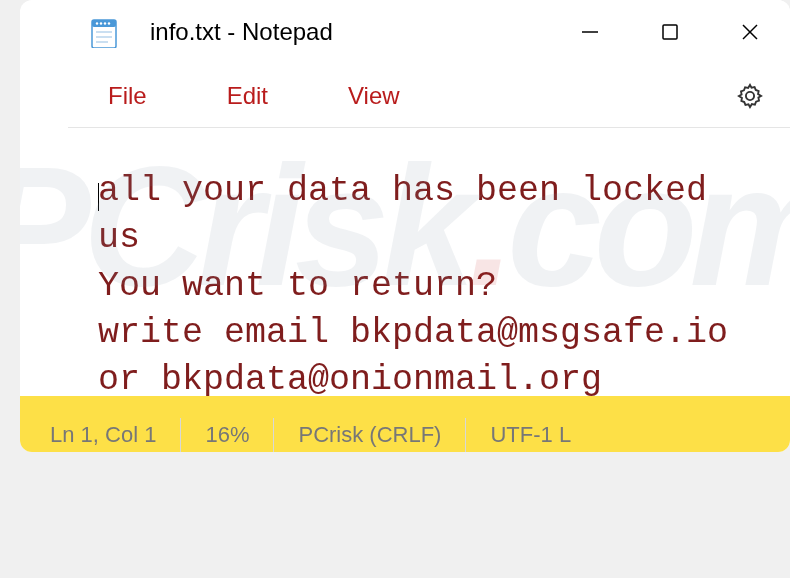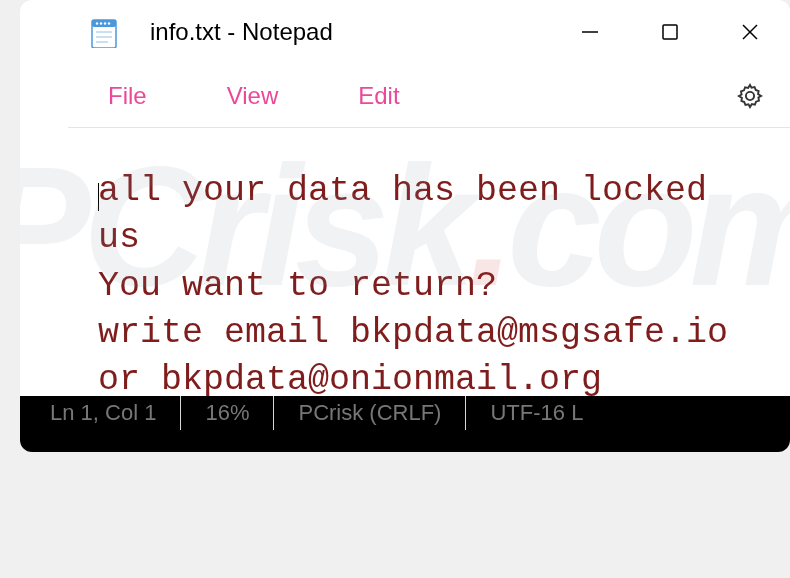--- a/index.html
+++ b/index.html
@@ -62,21 +62,21 @@
     .menubar {
       display: flex;
       align-items: center;
       height: 64px;
       padding: 0 20px;
       border-bottom: 1px solid #e5e5e5;
       background: #ffffff;
     }
     .menu-item {
       font-size: 24px;
-      color: #ec4899;
+      color: #b91c1c;
       padding: 8px 20px;
       margin-right: 40px;
       cursor: pointer;
     }
     .menu-spacer {
       flex: 1;
     }
     .settings-btn {
       width: 40px;
       height: 40px;
@@ -102,23 +102,23 @@
       background: #000;
       vertical-align: text-bottom;
       margin-right: -1px;
     }
     .statusbar {
       position: absolute;
       bottom: 0;
       left: 0;
       right: 0;
       height: 56px;
-      background: #000000;
-      display: flex;
-      align-items: flex-start;
+      background: #fde047;
+      display: flex;
+      align-items: flex-end;
       padding: 0 20px 0 30px;
       font-size: 22px;
       color: #777;
     }
     .status-cell {
       padding: 0 24px;
       border-right: 1px solid #d8d8d8;
       height: 34px;
       display: flex;
       align-items: center;
@@ -183,37 +183,37 @@
         <svg width="18" height="18" viewBox="0 0 18 18">
           <line x1="2" y1="2" x2="16" y2="16" stroke="#000" stroke-width="1.5"></line>
           <line x1="16" y1="2" x2="2" y2="16" stroke="#000" stroke-width="1.5"></line>
         </svg>
       </div>
     </div>
   </div>
 
   <div class="menubar">
     <div class="menu-item">File</div>
+    <div class="menu-item">Edit</div>
     <div class="menu-item">View</div>
-    <div class="menu-item">Edit</div>
     <div class="menu-spacer"></div>
     <div class="settings-btn">
       <svg width="28" height="28" viewBox="0 0 24 24">
         <path fill="none" stroke="#333" stroke-width="1.6" d="M12 8.5a3.5 3.5 0 100 7 3.5 3.5 0 000-7z"></path>
         <path fill="none" stroke="#333" stroke-width="1.6" d="M12 2.5l1.3 2.3 2.6-.5 1 2.5 2.5 1-.5 2.6L21.5 12l-2.3 1.3.5 2.6-2.5 1-1 2.5-2.6-.5L12 21.5l-1.3-2.3-2.6.5-1-2.5-2.5-1 .5-2.6L2.5 12l2.3-1.3-.5-2.6 2.5-1 1-2.5 2.6.5z"></path>
       </svg>
     </div>
   </div>
 
   <div class="editor"><span class="cursor-caret"></span><span>all your data has been locked us
 You want to return?
 write email bkpdata@msgsafe.io or bkpdata@onionmail.org</span></div>
 
   <div class="wm-overlay"><span>PCrisk</span><span class="dot">.</span><span>com</span></div>
 
   <div class="statusbar">
     <div class="status-cell">Ln 1, Col 1</div>
     <div class="status-cell">16%</div>
     <div class="status-cell">PCrisk (CRLF)</div>
-    <div class="status-cell">UTF-16 L</div>
+    <div class="status-cell">UTF-1 L</div>
   </div>
 
 </div>
 
 </body></html>

